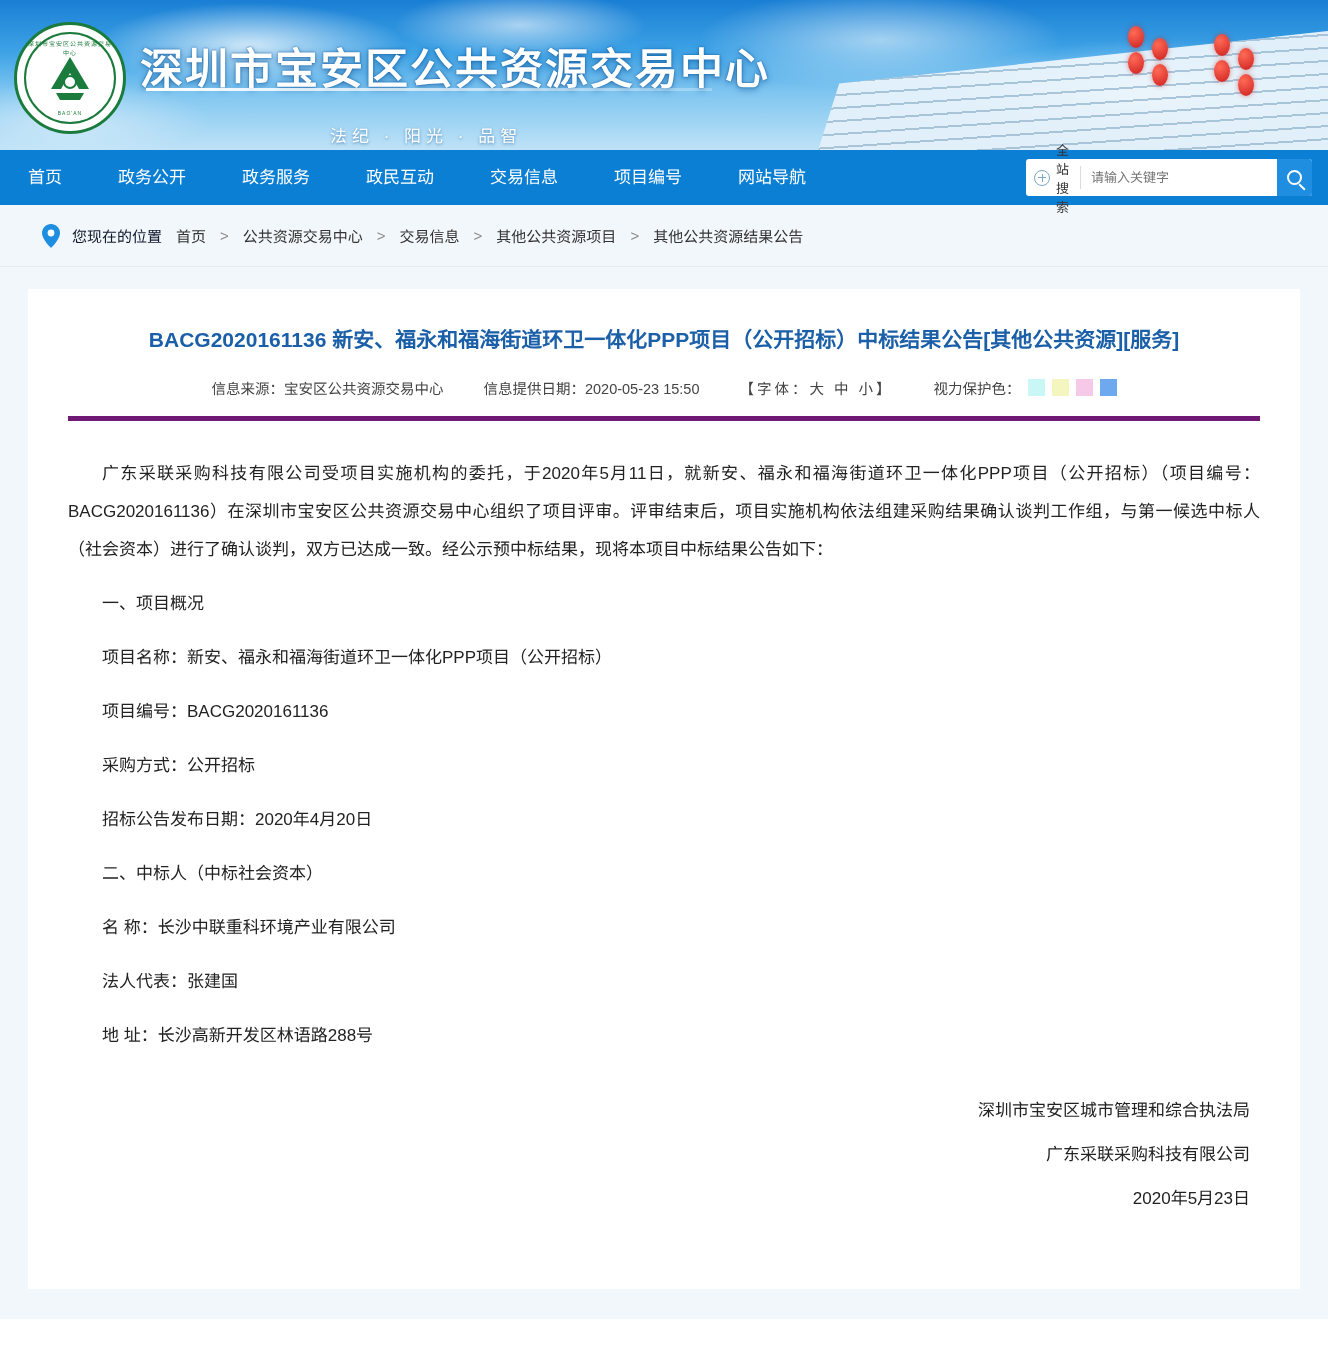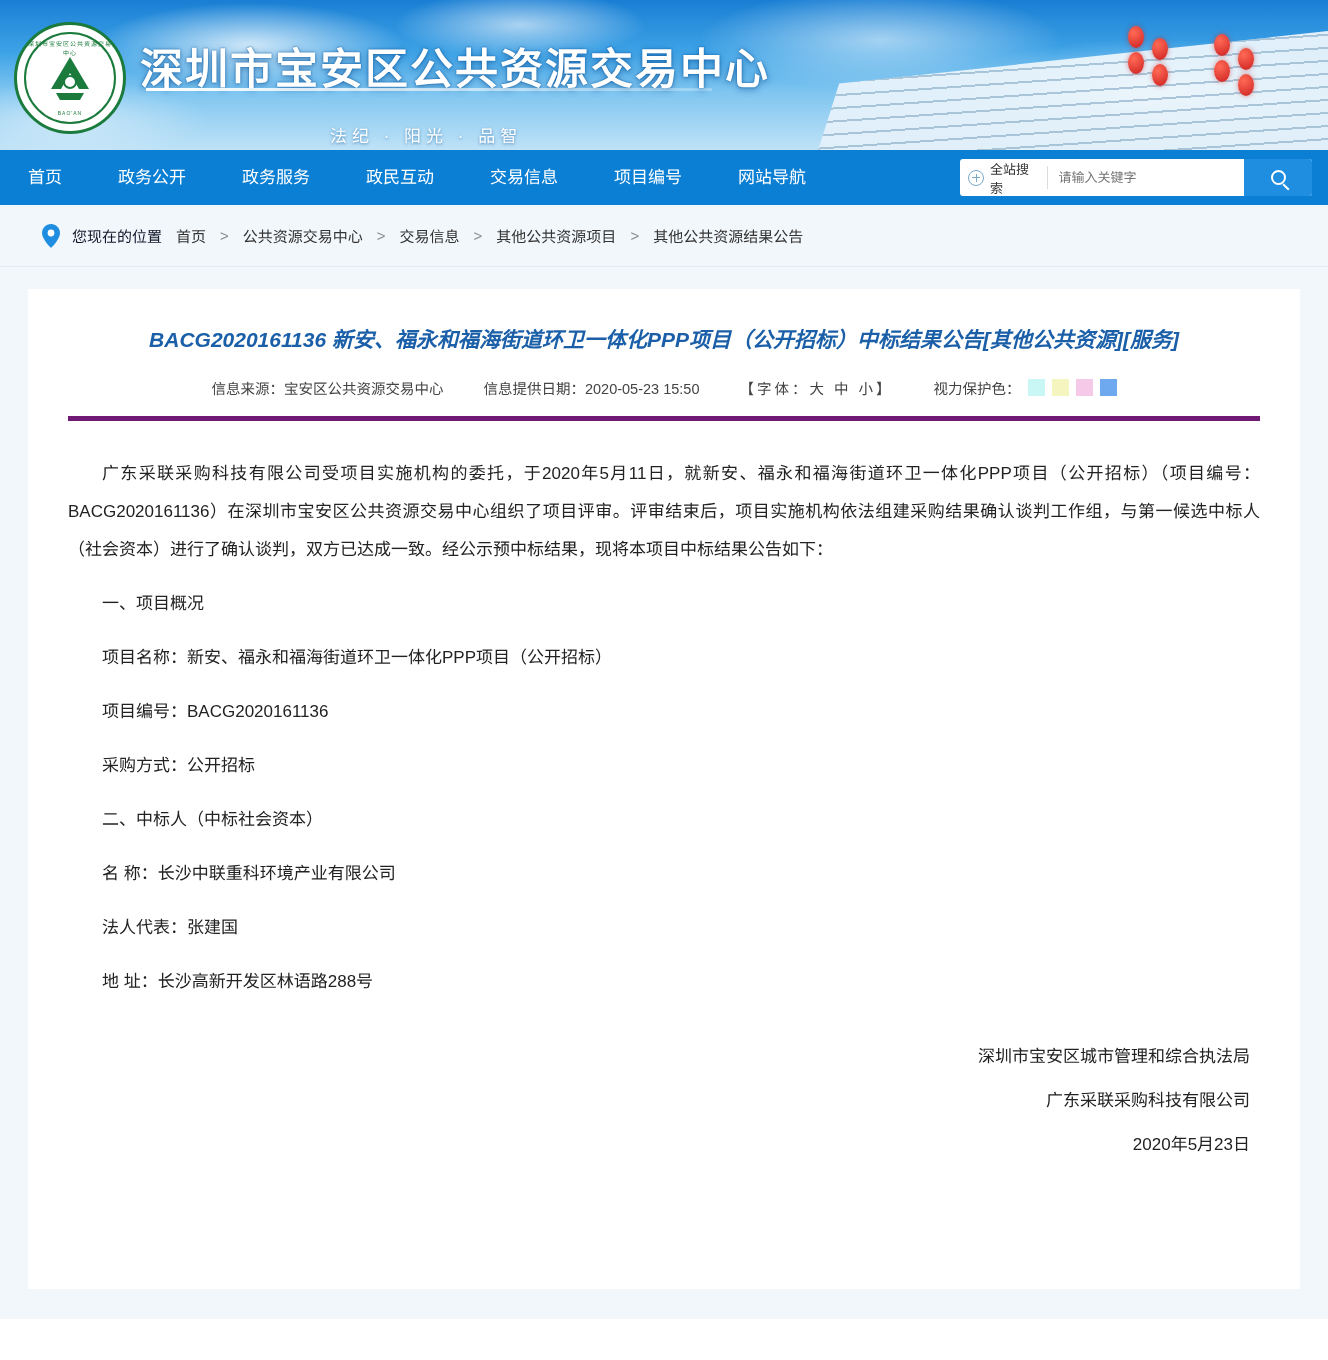--- a/index.html
+++ b/index.html
@@ -106,21 +106,21 @@
     display: flex; align-items: center;
     position: relative;
   }
   .nav-items { display: flex; align-items: center; height: 55px; }
   .nav-item {
     color: #fff; font-size: 17px; padding: 0 28px;
     line-height: 55px; cursor: pointer; white-space: nowrap;
   }
   .search-wrap {
     position: absolute; right: 16px; top: 9px;
-    width: 352px; height: 37px;
+    width: 286px; height: 37px;
     background: #fff; border-radius: 3px;
     display: flex; align-items: center;
   }
   .search-scope {
     display: flex; align-items: center; gap: 6px;
     padding: 0 10px 0 8px; font-size: 13px; color: #333;
     border-right: 1px solid #dcdcdc; height: 23px;
   }
   .scope-icon {
     width: 16px; height: 16px; border-radius: 50%;
@@ -170,21 +170,21 @@
   
   .page {
     width: 1328px; background: #f2f7fb; padding: 22px 28px 30px 28px;
   }
   .card {
     background: #fff; width: 1272px; min-height: 1000px;
     padding: 30px 40px 40px 40px;
   }
   .doc-title {
     text-align: center; font-size: 21px; font-weight: bold;
-    color: #1a5fa8; line-height: 34px; padding: 4px 20px 20px 20px; font-style: italic;
+    color: #1a5fa8; line-height: 34px; padding: 4px 20px 20px 20px;
   }
   .meta-row {
     display: flex; align-items: center; justify-content: center;
     gap: 40px; font-size: 14.5px; color: #444;
     padding-bottom: 18px; border-bottom: 5px solid #701a75;
     flex-wrap: wrap;
   }
   .meta-item { white-space: nowrap; }
   .font-sizes { letter-spacing: 3px; }
   .font-size-link { cursor: pointer; }
@@ -296,20 +296,21 @@
         <span class="swatch" style="background:#6ea8ef"></span>
       </span>
     </div>
 
     <div class="body-text">
       <p class="para para-indent">广东采联采购科技有限公司受项目实施机构的委托，于2020年5月11日，就新安、福永和福海街道环卫一体化PPP项目（公开招标）（项目编号：BACG2020161136）在深圳市宝安区公共资源交易中心组织了项目评审。评审结束后，项目实施机构依法组建采购结果确认谈判工作组，与第一候选中标人（社会资本）进行了确认谈判，双方已达成一致。经公示预中标结果，现将本项目中标结果公告如下：</p>
       <p class="para para-indent">一、项目概况</p>
       <p class="para para-indent">项目名称：新安、福永和福海街道环卫一体化PPP项目（公开招标）</p>
       <p class="para para-indent">项目编号：BACG2020161136</p>
       <p class="para para-indent">采购方式：公开招标</p>
+      <p class="para para-indent">招标公告发布日期：2020年4月20日</p>
       <p class="para para-indent">二、中标人（中标社会资本）</p>
       <p class="para para-indent">名 称：长沙中联重科环境产业有限公司</p>
       <p class="para para-indent">法人代表：张建国</p>
       <p class="para para-indent">地 址：长沙高新开发区林语路288号</p>
     </div>
 
     <div class="sign-block">
       <div>深圳市宝安区城市管理和综合执法局</div>
       <div>广东采联采购科技有限公司</div>
       <div>2020年5月23日</div>

